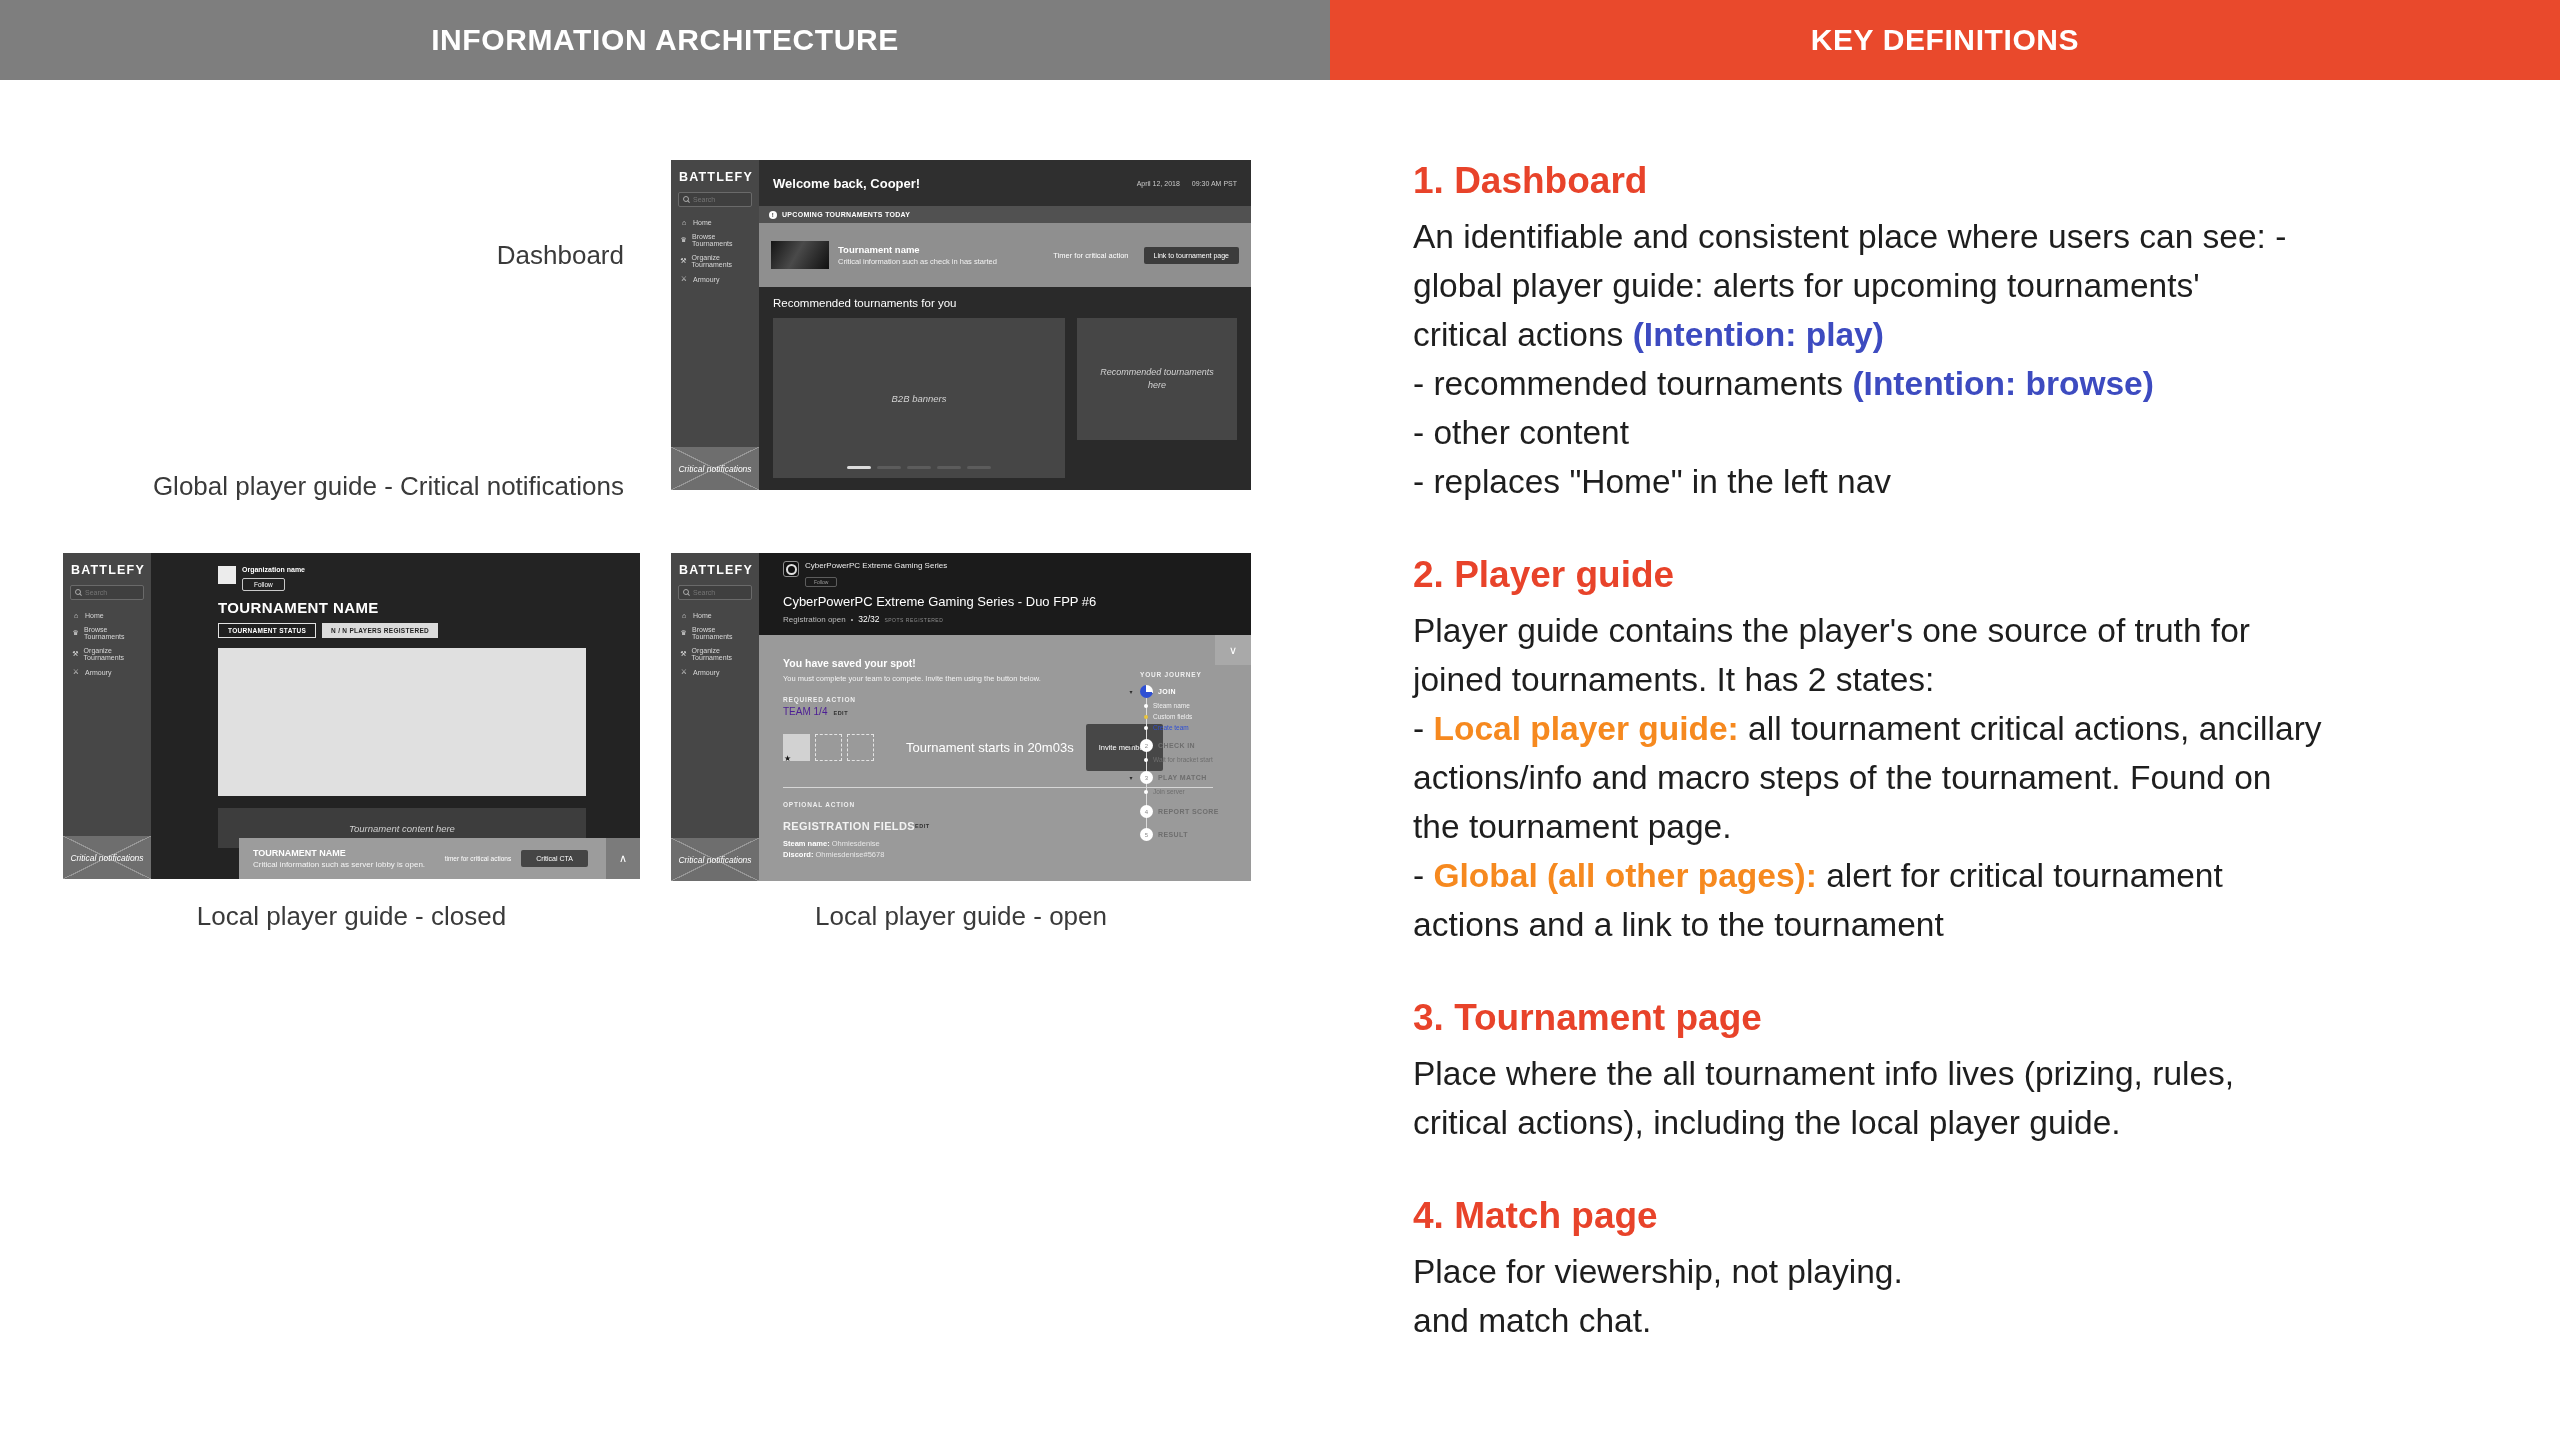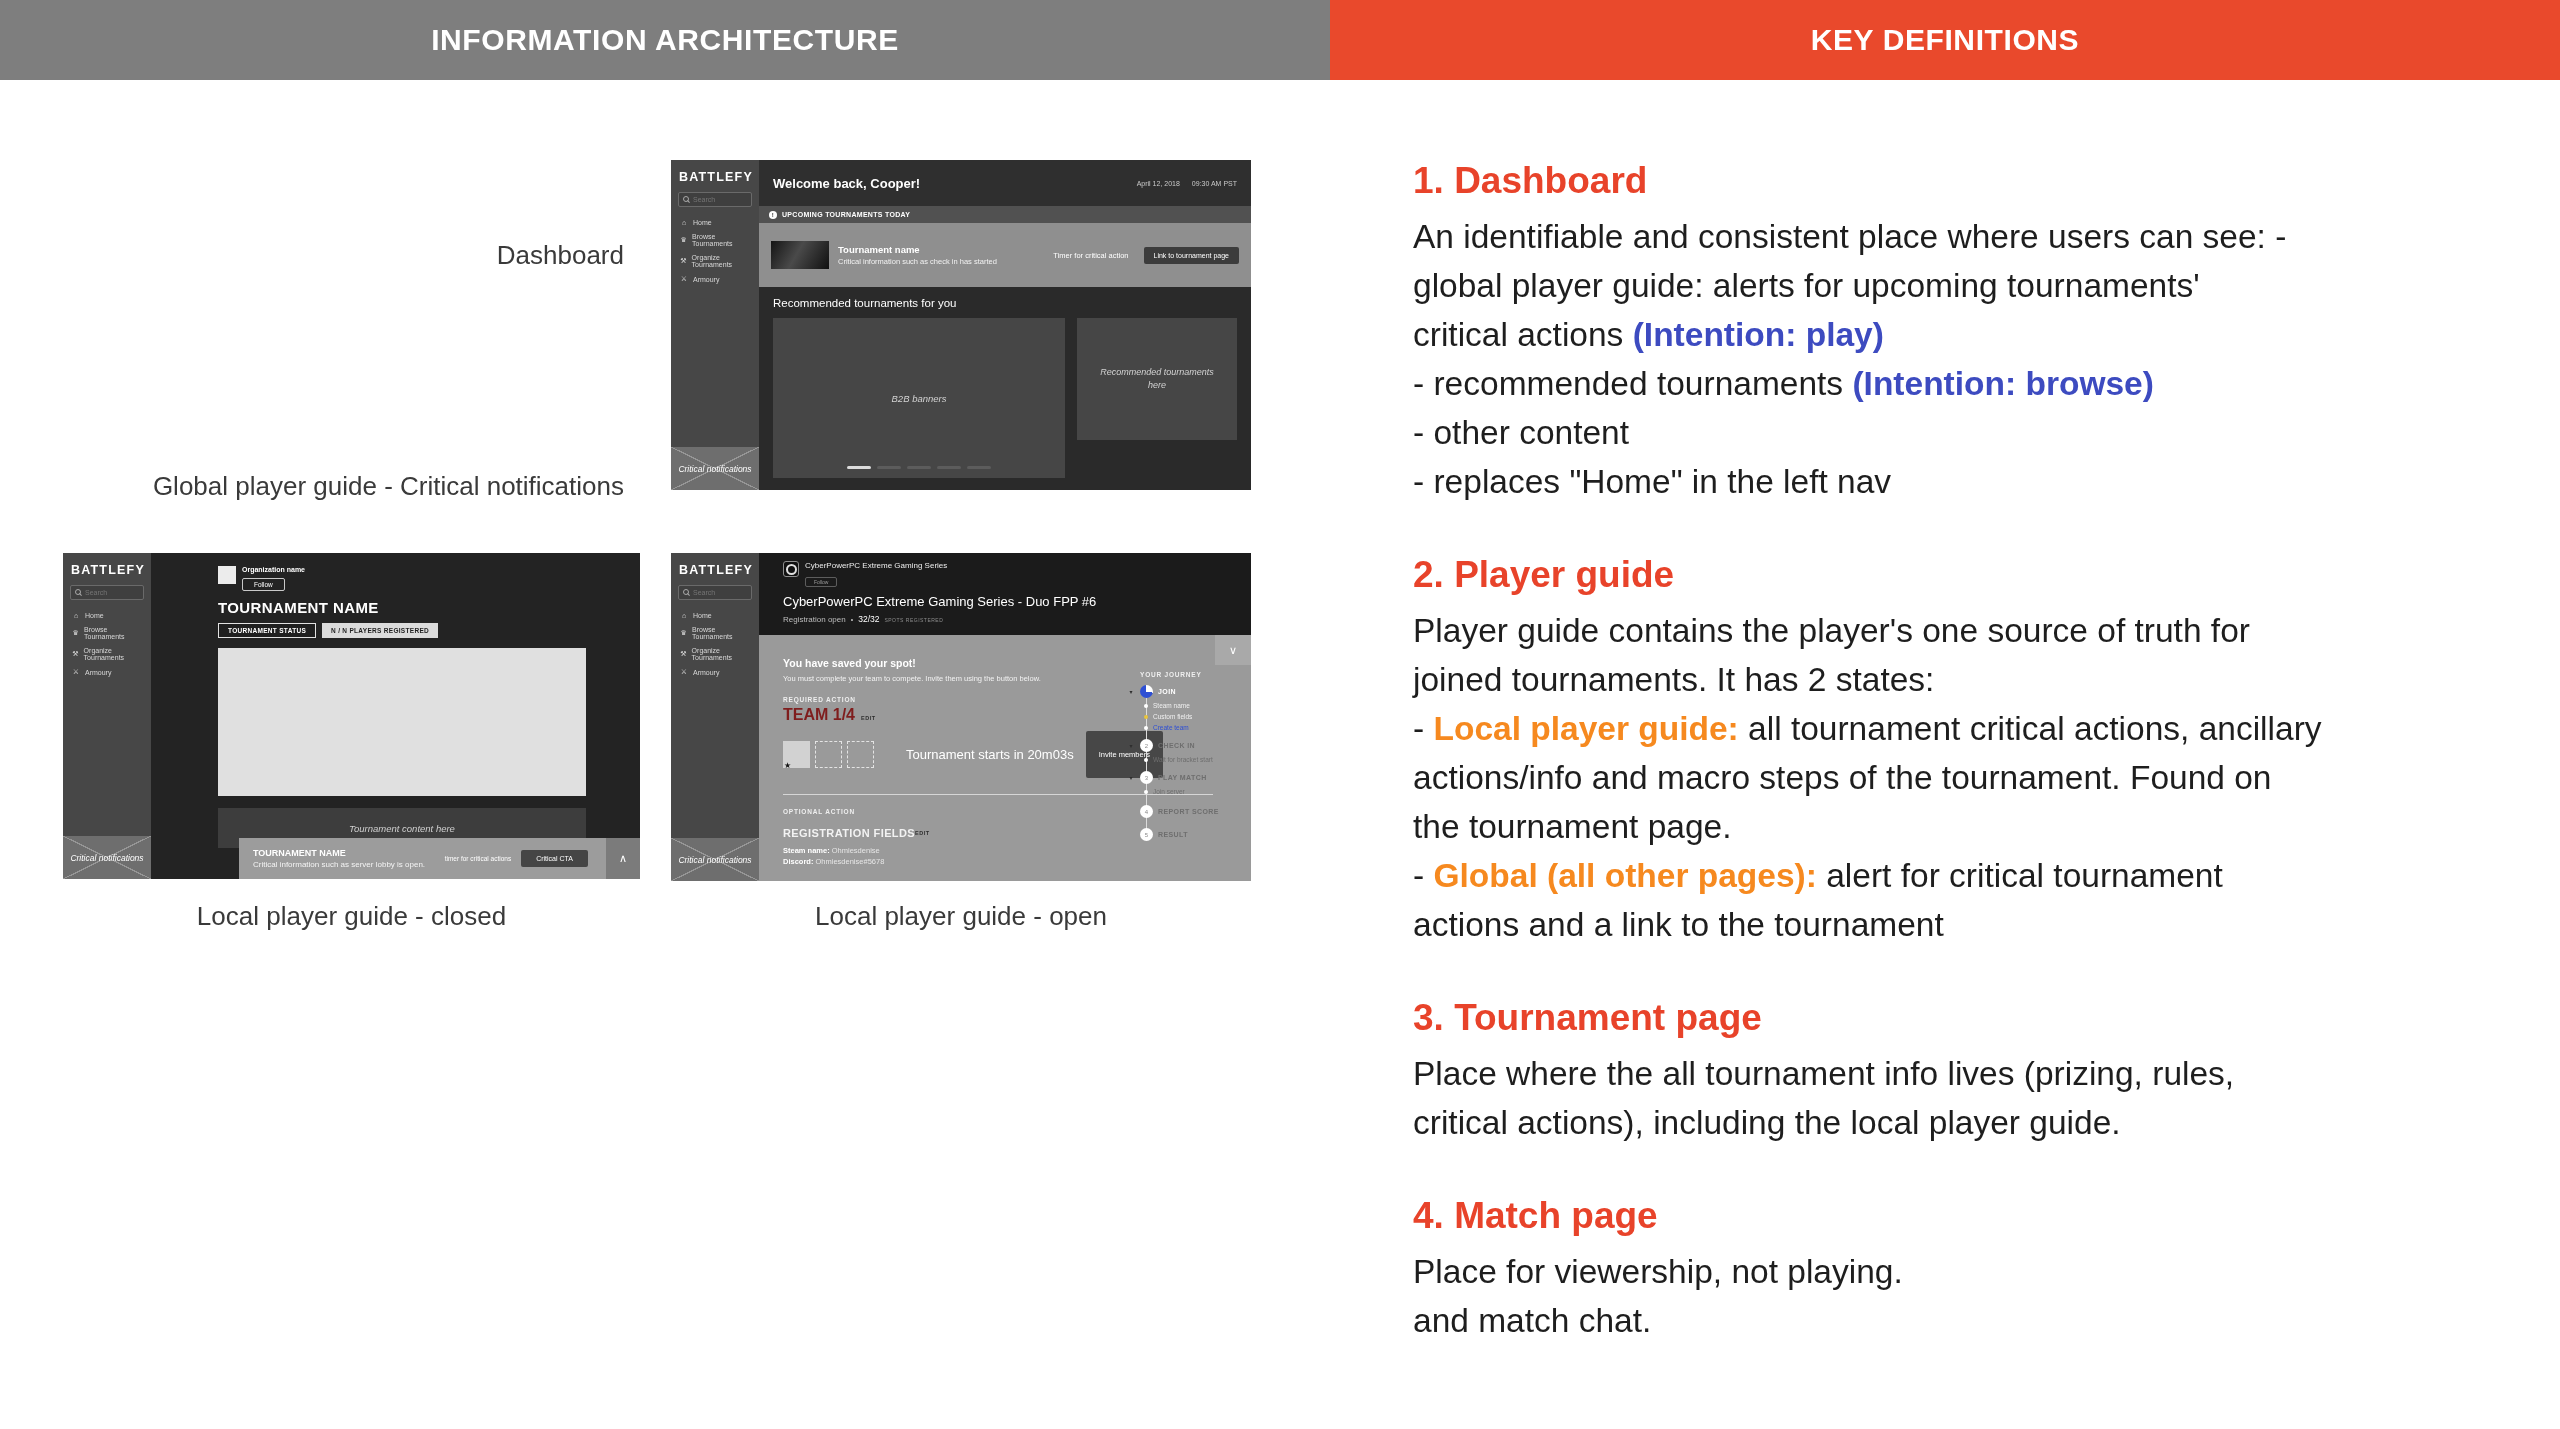--- a/index.html
+++ b/index.html
@@ -117,21 +117,21 @@
   .wf3-sub .spots{color:#fff;font-size:8.5px}
   .wf3-sub .sc{color:#8D8D8D;font-size:5px;letter-spacing:.5px}
   .wf3-body{flex:1;background:#9A9A9A;position:relative}
   .collapse{position:absolute;top:0;right:0;width:36px;height:30px;background:#A9A9A9;display:flex;
             align-items:center;justify-content:center;color:#fff;font-size:11px}
   .wf3-left{position:absolute;left:24px;top:22px;width:430px}
   .sv-t{color:#fff;font-weight:bold;font-size:10.5px}
   .sv-s{color:#f2f2f2;font-size:7.5px;margin-top:5px}
   .sec-cap{color:#EFEFEF;font-weight:bold;font-size:6.5px;letter-spacing:.8px;margin-top:13px}
   .team-row{display:flex;align-items:baseline;gap:6px;margin-top:3px}
-  .team-lb{color:#7f1d1d;font-weight:bold;font-size:16px}
+  .team-lb{color:#4c1d95;font-weight:normal;font-size:10px}
   .edit-ch{color:#2F2F2F;font-weight:bold;font-size:5.5px;letter-spacing:.5px}
   .slots{display:flex;align-items:center;margin-top:7px}
   .slot1{width:27px;height:27px;background:#D2D2D2;--xc:#9a9a9a;position:relative;flex-shrink:0}
   .slot1 .st{position:absolute;left:1px;bottom:-2px;font-size:8px;color:#141414}
   .slot-d{width:27px;height:27px;border:1px dashed #E4E4E4;margin-left:5px;flex-shrink:0}
   .starts{color:#fff;font-size:13px;margin-left:32px}
   .inv-btn{background:#474747;color:#fff;font-size:7.5px;padding:19px 13px;border-radius:2px;border:none;
            margin-left:12px;font-family:inherit}
   .divider{height:1px;background:#D6D6D6;margin-top:16px;width:430px}
   .rf-row{display:flex;align-items:center;margin-top:12px}

